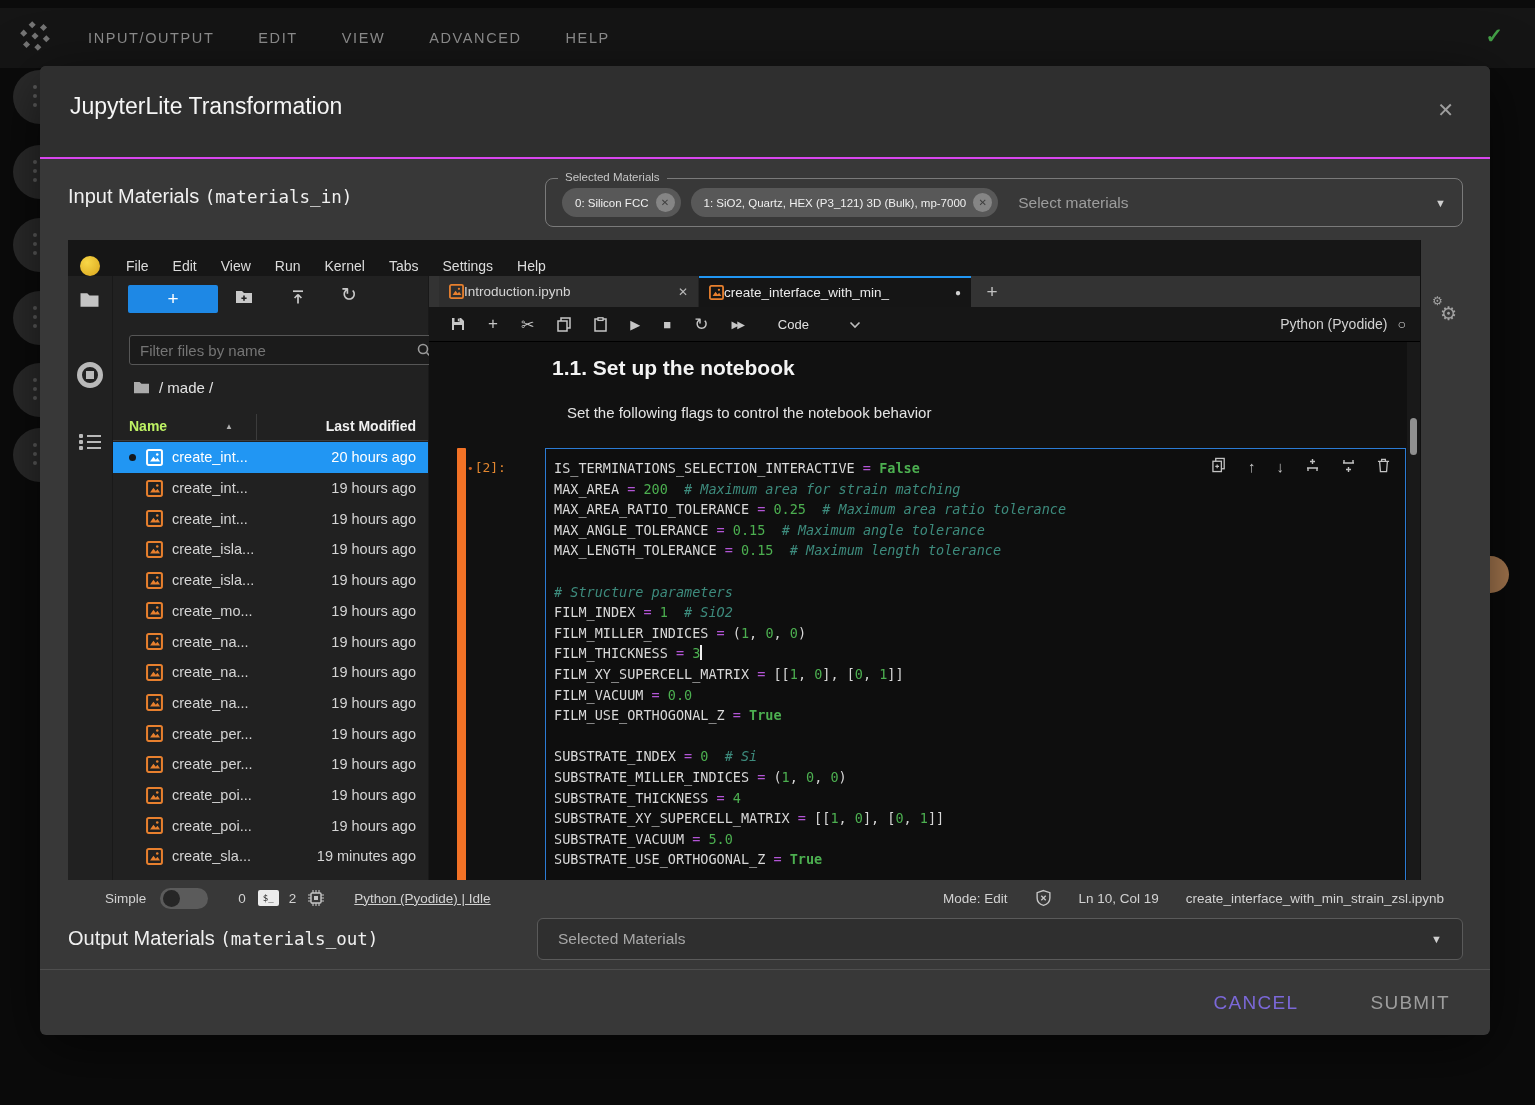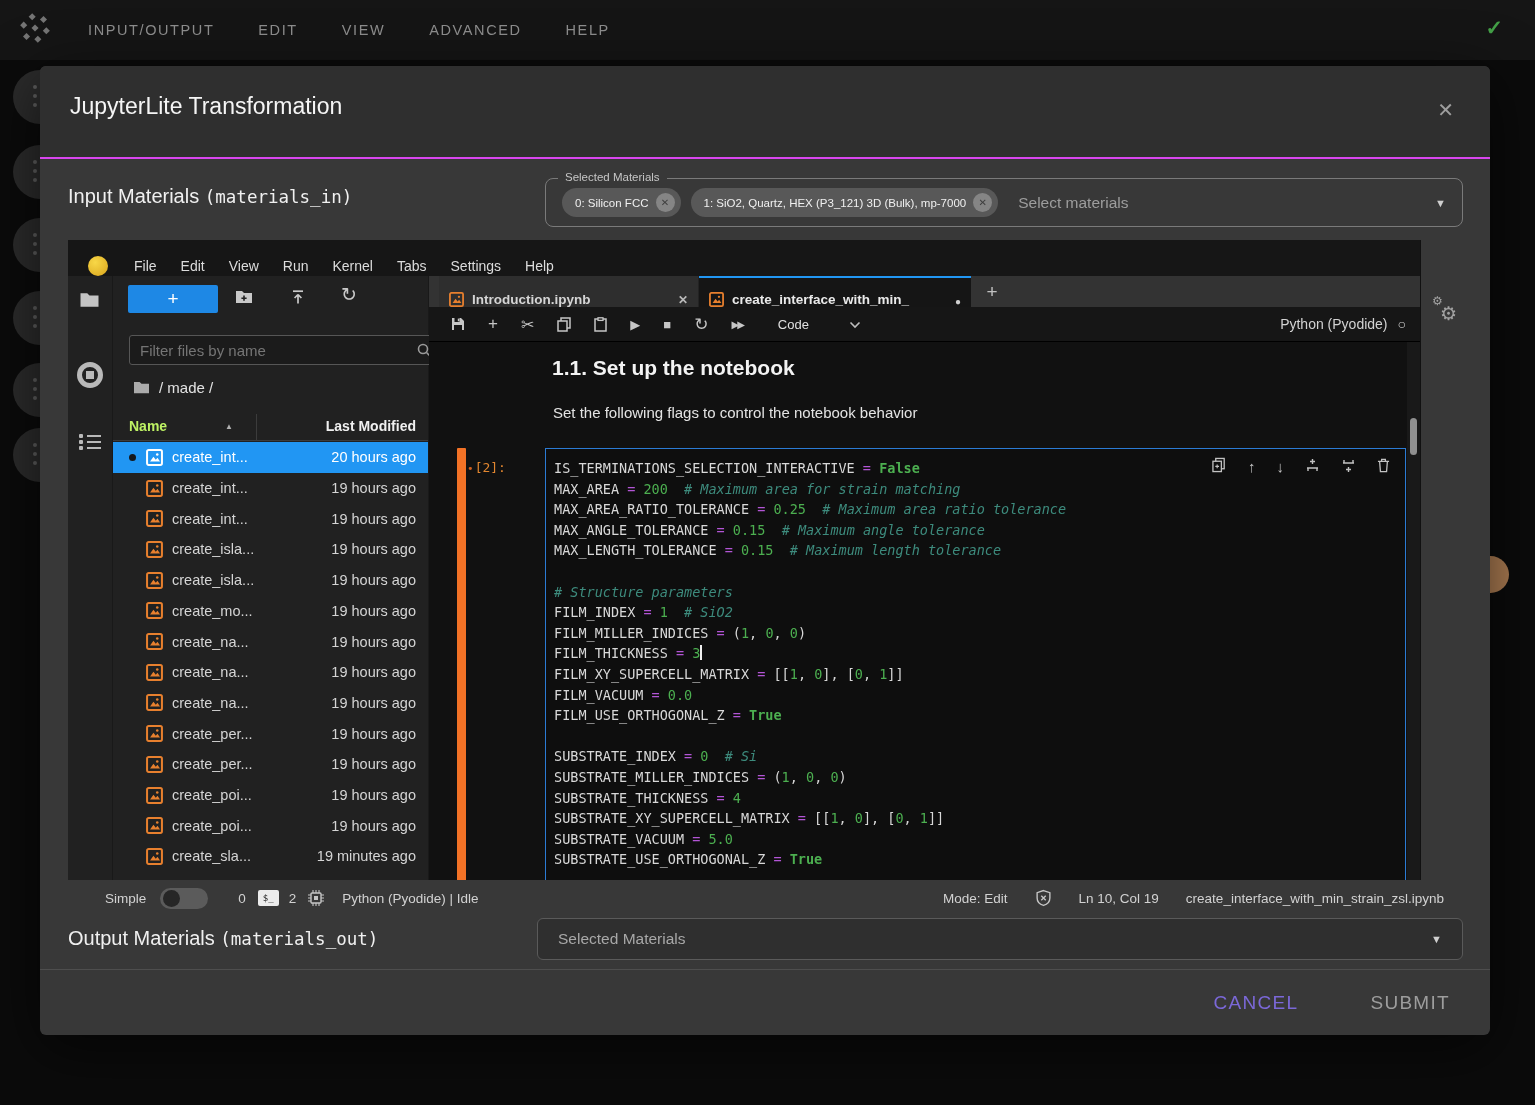--- a/index.html
+++ b/index.html
@@ -1,19 +1,19 @@
 <!DOCTYPE html>
 <html><head>
 <meta charset="utf-8">
 <style>
   html,body{margin:0;padding:0;background:#000;}
   .screen{position:relative;width:1535px;height:1105px;background:#0b0b0b;overflow:hidden;
           font-family:"Liberation Sans",sans-serif;-webkit-font-smoothing:antialiased;}
   
-  .app-bar{position:absolute;left:0;top:0;width:100%;height:60px;background:#151515;}
+  .app-bar{position:absolute;left:0;top:8px;width:100%;height:60px;background:#151515;}
   .logo{position:absolute;left:30px;top:16px;width:28px;height:28px;}
   .logo-dot{position:absolute;left:11px;top:1px;width:5px;height:5px;background:#757575;transform:rotate(45deg);
             box-shadow:-10px 6px #757575,10px 6px #757575,0 12px #757575,-10px 18px #757575,10px 18px #757575,0 24px #757575;}
   .app-menu{position:absolute;left:88px;top:0;height:60px;display:flex;align-items:center;gap:44px;}
   .app-menu-item{color:#8e8e8e;font-size:14.5px;letter-spacing:1.6px;}
   .app-check{position:absolute;right:32px;top:16px;color:#43a047;font-size:21px;font-weight:bold;}
   
   .bg-circle{position:absolute;left:13px;width:54px;height:54px;border-radius:50%;background:#2b2b2b;z-index:1;}
   .bg-circle::before{content:"";position:absolute;left:20px;top:15px;width:4px;height:4px;border-radius:50%;background:#5d5d5d;
             box-shadow:9px 4px 0 #5d5d5d,0 9px 0 #5d5d5d,9px 13px 0 #5d5d5d,0 18px 0 #5d5d5d,9px 22px 0 #5d5d5d;}
@@ -29,21 +29,21 @@
   .sel-fieldset{position:absolute;left:505px;top:112px;width:916px;height:47px;border:1px solid #7a7a7a;border-radius:8px;}
   .sel-legend{position:absolute;left:12px;top:-8px;background:#383838;padding:0 7px;font-size:11.5px;color:#c6c6c6;}
   .sel-row{position:absolute;left:0;top:0;right:0;bottom:0;display:flex;align-items:center;padding:0 16px;gap:10px;}
   .chip{display:flex;align-items:center;gap:7px;background:#585858;border-radius:15px;height:29px;padding:0 6px 0 13px;
         font-size:11.5px;color:#f0f0f0;white-space:nowrap;}
   .chip-x{width:19px;height:19px;border-radius:50%;background:#858585;color:#3e3e3e;font-size:10px;display:flex;align-items:center;justify-content:center;}
   .select-ph{color:#9d9d9d;font-size:15.5px;margin-left:10px;}
   .sel-arrow{margin-left:auto;color:#cfcfcf;font-size:11px;}
   
   .lab{position:absolute;left:28px;top:174px;width:1352px;height:640px;background:#212121;border-right:1px solid #111;}
-  .lab-menubar{position:absolute;left:0;top:0;right:0;height:51px;background:#161616;display:flex;align-items:center;padding-left:20px;}
+  .lab-menubar{position:absolute;left:0;top:0;right:0;height:51px;background:#161616;display:flex;align-items:center;padding-left:12px;}
   .py-logo{width:20px;height:20px;border-radius:50%;background:radial-gradient(circle at 36% 32%,#f8d747,#d9a51c);margin-right:14px;}
   .lab-menu-item{color:#dcdcdc;font-size:14px;padding:0 12px;}
   .lab-body{position:absolute;left:0;top:36px;right:0;bottom:0;display:flex;}
   .strip{width:44px;background:#212121;border-right:1px solid #191919;position:relative;flex:none;}
   .strip-folder{position:absolute;left:11px;top:15px;color:#c4c4c4;}
   .strip-ring{position:absolute;left:9px;top:86px;width:16px;height:16px;border:5px solid #b9b9b9;border-radius:50%;}
   .strip-ring::after{content:"";position:absolute;left:4px;top:4px;width:8px;height:8px;background:#b9b9b9;}
   .strip-list{position:absolute;left:11px;top:158px;width:22px;height:16px;}
   .strip-list::before{content:"";position:absolute;left:8px;top:1px;width:14px;height:2px;background:#b9b9b9;box-shadow:0 6px #b9b9b9,0 12px #b9b9b9;}
   .strip-list::after{content:"";position:absolute;left:0;top:0;width:4px;height:4px;border-radius:1px;background:#b9b9b9;box-shadow:0 6px #b9b9b9,0 12px #b9b9b9;}
@@ -68,38 +68,38 @@
   .frow{height:30.71px;display:flex;align-items:center;padding:0 12px 0 33px;position:relative;font-size:14.5px;color:#d5d5d5;box-sizing:border-box;}
   .frow.sel{background:#2196f3;color:#fff;}
   .open-dot{position:absolute;left:16px;top:12px;width:7px;height:7px;border-radius:50%;background:#15181c;}
   .ficon{width:17px;height:17px;margin-right:9px;color:#e8802e;display:flex;flex:none;}
   .frow.sel .ficon{color:#fff;}
   .fname{white-space:nowrap;overflow:hidden;}
   .ftime{margin-left:auto;white-space:nowrap;}
   
   .nb{flex:1;display:flex;flex-direction:column;background:#111;position:relative;min-width:0;}
   .nb-tabs{height:31px;background:#333;display:flex;align-items:stretch;padding-left:10px;flex:none;}
-  .nb-tab{display:flex;align-items:flex-end;gap:8px;padding:0 10px;font-size:13.5px;width:260px;box-sizing:border-box;flex:none;font-weight:bold;}
+  .nb-tab{display:flex;align-items:center;padding:0 10px;font-size:13.5px;width:260px;box-sizing:border-box;flex:none;}
   .nb-tab.inactive{background:#2e2e2e;color:#d5d5d5;border-right:1px solid #232323;}
   .nb-tab.active{background:#151515;color:#eaeaea;border-top:2px solid #2196f3;width:272px;}
   .tab-ficon{width:15px;height:15px;color:#e8802e;display:flex;flex:none;}
   .tab-close{margin-left:auto;color:#b9b9b9;font-size:12px;}
   .tab-dot{margin-left:auto;color:#d0d0d0;font-size:10px;}
   .nb-newtab{width:42px;display:flex;align-items:center;justify-content:center;color:#c0c0c0;font-size:19px;flex:none;}
   .nb-toolbar{height:34px;background:#161616;display:flex;align-items:center;padding:0 14px 0 22px;color:#c6c6c6;flex:none;border-bottom:1px solid #000;}
   .nbt{margin-right:23px;display:flex;align-items:center;font-size:13px;}
   .nbt.rf{font-size:17px;}
   .nbt.ffwd span{font-size:10px;letter-spacing:-2px;}
   .nbt-code{font-size:13px;color:#e0e0e0;margin:0 40px 0 12px;}
   .nbt-chev{color:#bdbdbd;margin-right:0;}
   .nbt-kernel{margin-left:auto;display:flex;align-items:center;gap:10px;font-size:14px;color:#d2d2d2;}
   .kcircle{font-size:14px;color:#cfcfcf;}
   .nb-content{flex:1;position:relative;overflow:hidden;background:#111;}
   .nb-h{position:absolute;left:123px;top:14px;font-size:21px;font-weight:bold;color:#f3f3f3;}
-  .nb-sub{position:absolute;left:124px;top:62px;font-size:15px;color:#e4e4e4;}
+  .nb-sub{position:absolute;left:138px;top:62px;font-size:15px;color:#e4e4e4;}
   .cell{position:absolute;left:0;top:106px;right:14px;height:460px;}
   .collapser{position:absolute;left:28px;top:0;width:9px;height:450px;background:#f37226;border-radius:1px;}
   .cprompt{position:absolute;left:38px;top:12px;font-family:"DejaVu Sans Mono",monospace;font-size:13px;color:#e2862f;white-space:nowrap;}
   .cprompt .bullet{color:#cf5f1f;margin-right:1px;font-size:11px;}
   .editor{position:absolute;left:116px;right:0;top:0;height:450px;background:#0e0e0e;border:1px solid #2b7bd4;
           padding:9px 8px;box-sizing:border-box;font-family:"DejaVu Sans Mono",monospace;font-size:13.5px;
           line-height:20.6px;white-space:pre;overflow:hidden;}
   .code-line{height:20.6px;}
   .tok-v{color:#d8d8d8;} .tok-o{color:#b355d6;} .tok-n{color:#4caf50;}
   .tok-k{color:#4caf50;font-weight:bold;} .tok-c{color:#3d8b7d;font-style:italic;}
@@ -109,21 +109,21 @@
   .nb-thumb{position:absolute;left:3px;top:76px;width:7px;height:37px;border-radius:4px;background:#909090;}
   
   .status{position:absolute;left:28px;top:816px;width:1394px;height:32px;display:flex;align-items:center;
           font-size:13.5px;color:#d2d2d2;padding-right:18px;box-sizing:border-box;}
   .st-simple{margin-left:37px;}
   .toggle{margin-left:14px;width:48px;height:21px;border-radius:11px;background:#5b5b5b;position:relative;}
   .toggle-knob{position:absolute;left:3px;top:2px;width:17px;height:17px;border-radius:50%;background:#262626;}
   .st-n0{margin-left:30px;} .st-badge{margin-left:12px;width:21px;height:16px;background:#ececec;border-radius:2px;color:#222;
           font-size:9px;font-family:"DejaVu Sans Mono",monospace;display:flex;align-items:center;justify-content:center;}
   .st-n2{margin-left:10px;} .st-cpu{margin-left:12px;color:#c6c6c6;display:flex;}
-  .st-kernel{margin-left:18px;}
+  .st-kernel{margin-left:30px;text-decoration:underline;}
   .st-right{margin-left:auto;display:flex;align-items:center;gap:27px;}
   .st-shield{color:#c6c6c6;display:flex;}
   
   .out-select{position:absolute;left:497px;top:852px;width:926px;height:42px;background:#2f2f2f;border:1px solid #5a5a5a;
               border-radius:6px;display:flex;align-items:center;padding:0 20px;box-sizing:border-box;}
   .out-val{color:#a8a8a8;font-size:15.5px;}
   .out-arrow{margin-left:auto;color:#cfcfcf;font-size:11px;}
   .footer{position:absolute;left:0;right:0;top:903px;bottom:0;border-top:1px solid #4e4e4e;display:flex;align-items:center;
           justify-content:flex-end;gap:48px;padding-right:28px;border-radius:0 0 6px 6px;}
   .btn{font-size:19px;letter-spacing:1.3px;font-weight:400;padding:8px 12px;cursor:pointer;}

